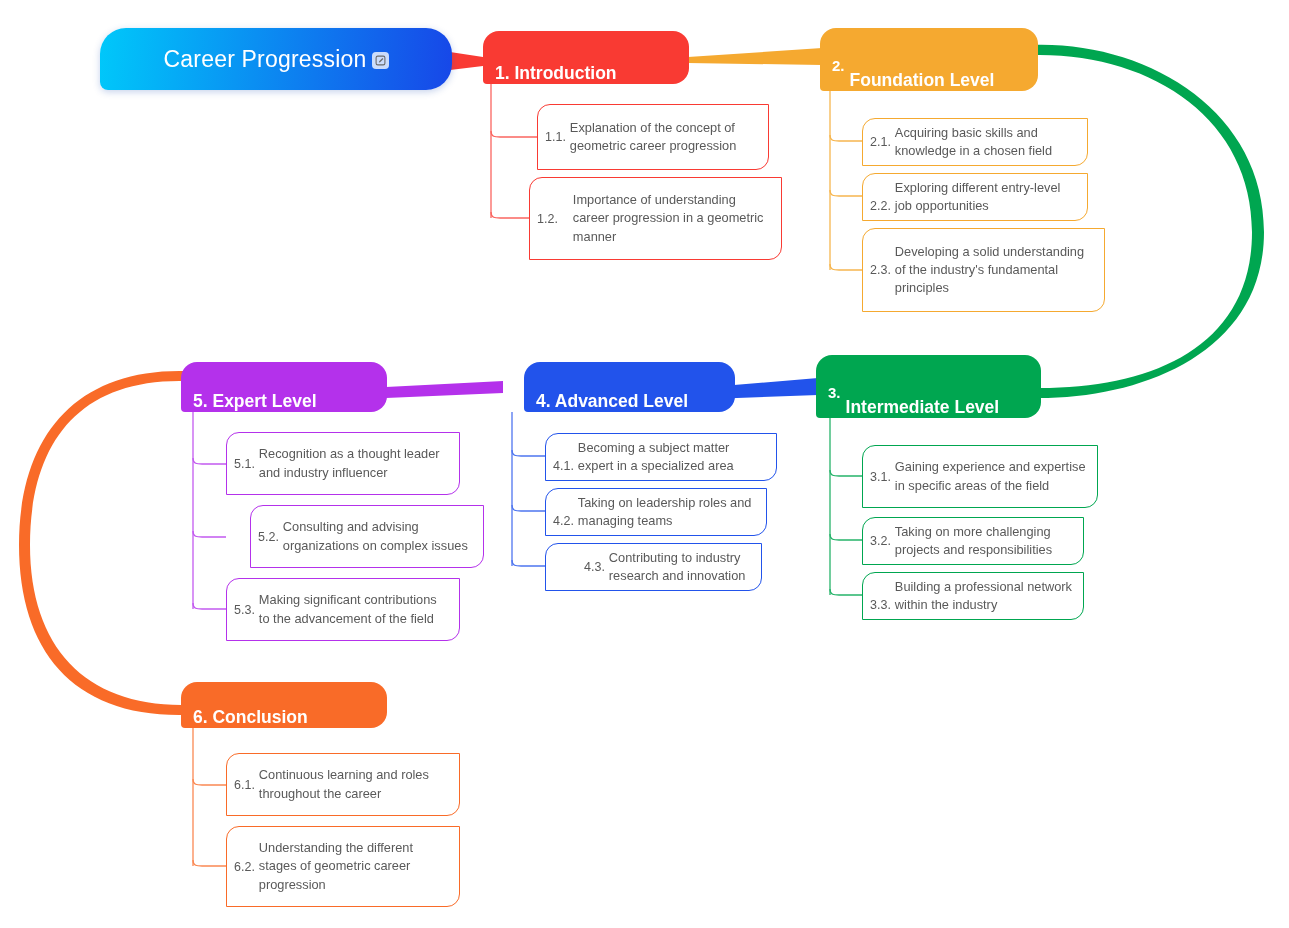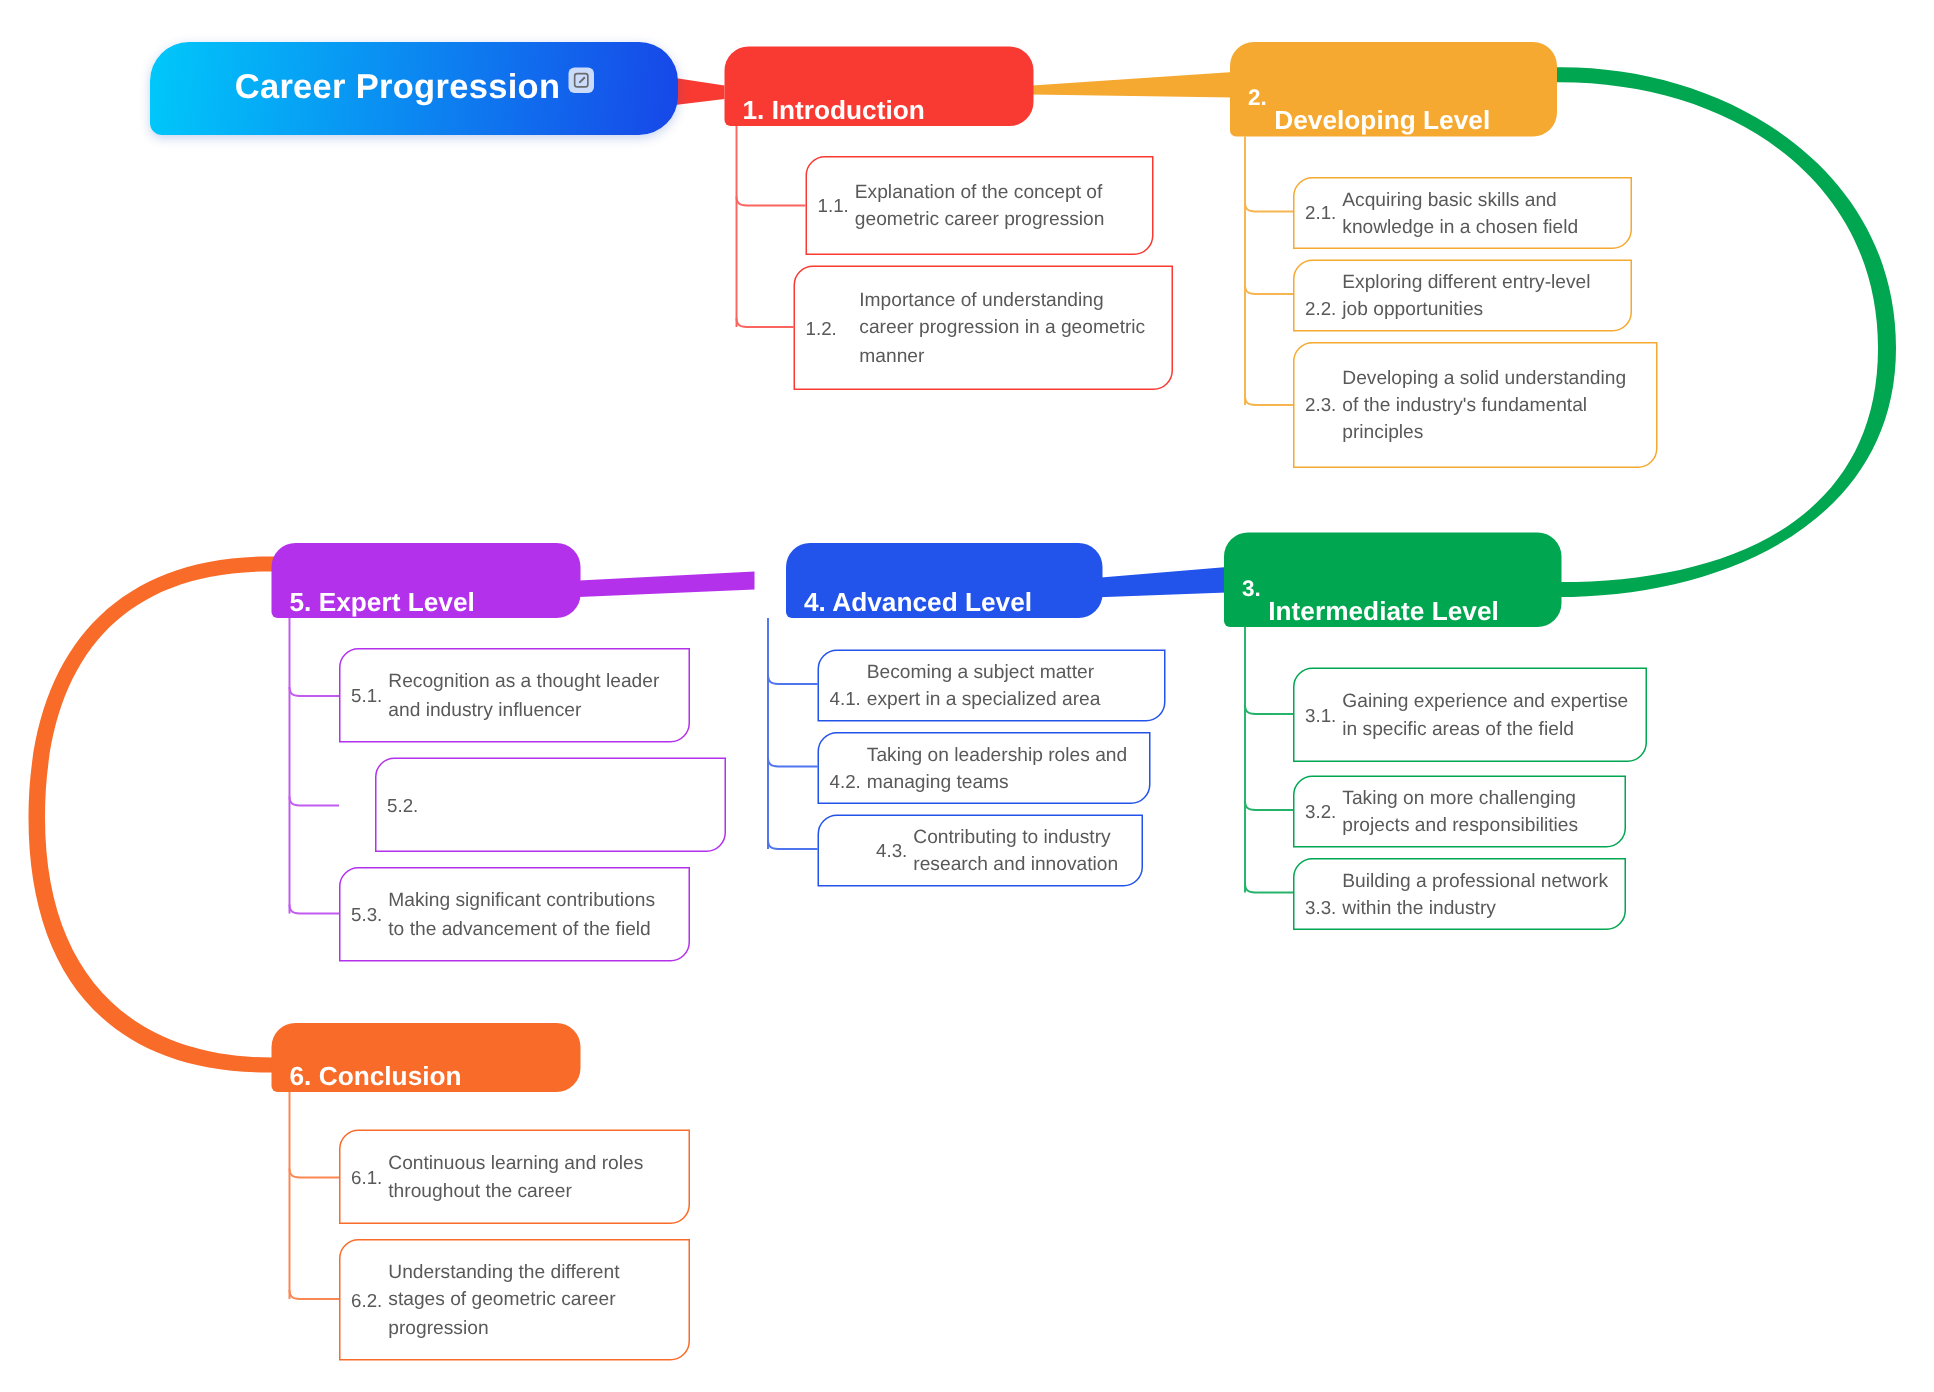--- a/index.html
+++ b/index.html
@@ -23,29 +23,29 @@
     top: 0;
     width: 1289px;
     height: 928px;
     pointer-events: none;
   }
 
   
   .root-node {
     position: absolute;
     display: flex;
-    align-items: flex-start;
+    align-items: center;
     justify-content: center;
     box-sizing: border-box;
     border-radius: 26px 26px 26px 8px;
     color: #ffffff;
     font-size: 23px;
-    font-weight: bold;
+    font-weight: normal;
     letter-spacing: .2px;
-    padding: 16px 26px;
+    padding: 5px 26px;
     box-shadow: 0 2px 7px rgba(30,80,180,.25);
     z-index: 4;
   }
   .root-label { white-space: nowrap; }
   .root-badge {
     display: inline-flex;
     align-items: center;
     justify-content: center;
     width: 17px;
     height: 17px;
@@ -195,21 +195,21 @@
       <div class="leaf-node" style="left: 537px; top: 104px; width: 232px; min-height: 66px; border-color: rgb(249, 58, 51);">
         <span class="leaf-num mid">1.1.</span>
         <span class="leaf-text">Explanation of the concept of geometric career progression</span>
       </div>
       <div class="leaf-node" style="left: 529px; top: 177px; width: 253px; min-height: 83px; border-color: rgb(249, 58, 51); gap: 11px;">
         <span class="leaf-num mid">1.2.</span>
         <span class="leaf-text">Importance of understanding career progression in a geometric manner</span>
       </div>
       <div class="branch-node" style="left: 820px; top: 28px; width: 218px; height: 63px; background: rgb(245, 169, 48);">
         <span class="branch-num baseline">2.</span>
-        <span class="branch-title">Developing Level</span>
+        <span class="branch-title">Foundation Level</span>
       </div>
       <div class="leaf-node" style="left: 862px; top: 118px; width: 226px; min-height: 47px; border-color: rgb(245, 169, 48);">
         <span class="leaf-num mid">2.1.</span>
         <span class="leaf-text">Acquiring basic skills and knowledge in a chosen field</span>
       </div>
       <div class="leaf-node" style="left: 862px; top: 173px; width: 226px; min-height: 47px; border-color: rgb(245, 169, 48);">
         <span class="leaf-num lower">2.2.</span>
         <span class="leaf-text">Exploring different entry-level job opportunities</span>
       </div>
       <div class="leaf-node" style="left: 862px; top: 228px; width: 243px; min-height: 84px; border-color: rgb(245, 169, 48);">
@@ -249,20 +249,21 @@
       </div>
       <div class="branch-node" style="left: 181px; top: 362px; width: 206px; height: 50px; background: rgb(180, 49, 235);">
         <span class="branch-title">5. Expert Level</span>
       </div>
       <div class="leaf-node" style="left: 226px; top: 432px; width: 234px; min-height: 63px; border-color: rgb(180, 49, 235);">
         <span class="leaf-num mid">5.1.</span>
         <span class="leaf-text">Recognition as a thought leader and industry influencer</span>
       </div>
       <div class="leaf-node" style="left: 226px; top: 505px; width: 234px; min-height: 63px; border-color: rgb(180, 49, 235); margin-left: 24px;">
         <span class="leaf-num mid">5.2.</span>
+        <span class="leaf-text">Consulting and advising organizations on complex issues</span>
       </div>
       <div class="leaf-node" style="left: 226px; top: 578px; width: 234px; min-height: 63px; border-color: rgb(180, 49, 235);">
         <span class="leaf-num mid">5.3.</span>
         <span class="leaf-text">Making significant contributions to the advancement of the field</span>
       </div>
       <div class="branch-node" style="left: 181px; top: 682px; width: 206px; height: 46px; background: rgb(249, 107, 40);">
         <span class="branch-title">6. Conclusion</span>
       </div>
       <div class="leaf-node" style="left: 226px; top: 753px; width: 234px; min-height: 63px; border-color: rgb(249, 107, 40);">
         <span class="leaf-num mid">6.1.</span>

